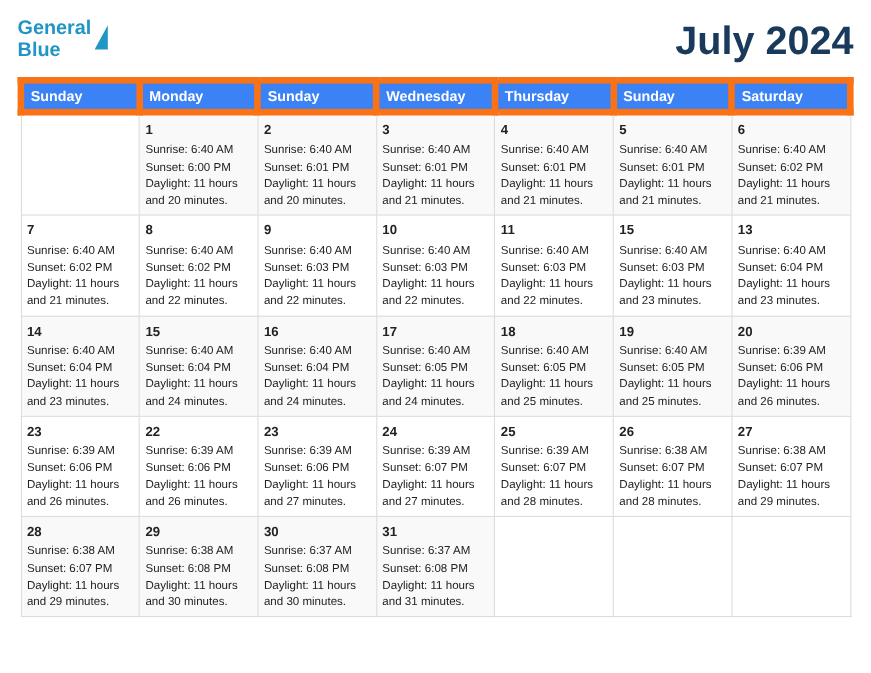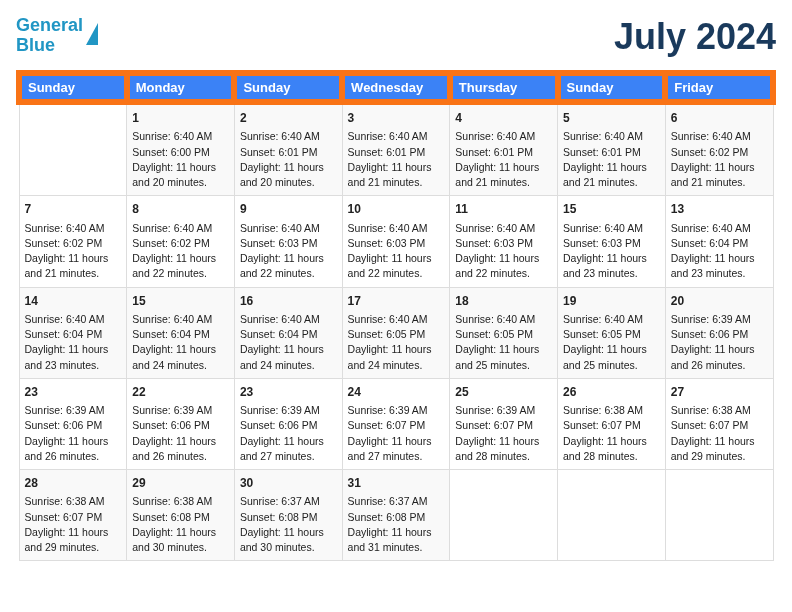--- a/index.html
+++ b/index.html
@@ -116,21 +116,21 @@
 
 <table>
   <thead>
     <tr>
     <th>Sunday</th>
         <th>Monday</th>
         <th>Sunday</th>
         <th>Wednesday</th>
         <th>Thursday</th>
         <th>Sunday</th>
-        <th>Friday</th>
+        <th>Saturday</th>
       </tr>
   </thead>
   <tbody id="calendar-body">
   <tr>
         <td class="empty-cell"></td>
         <td>
           <span class="day-number">1</span>
           <div class="day-info">Sunrise: 6:40 AM<br>Sunset: 6:00 PM<br>Daylight: 11 hours<br>and 20 minutes.</div>
         </td>
         <td>

